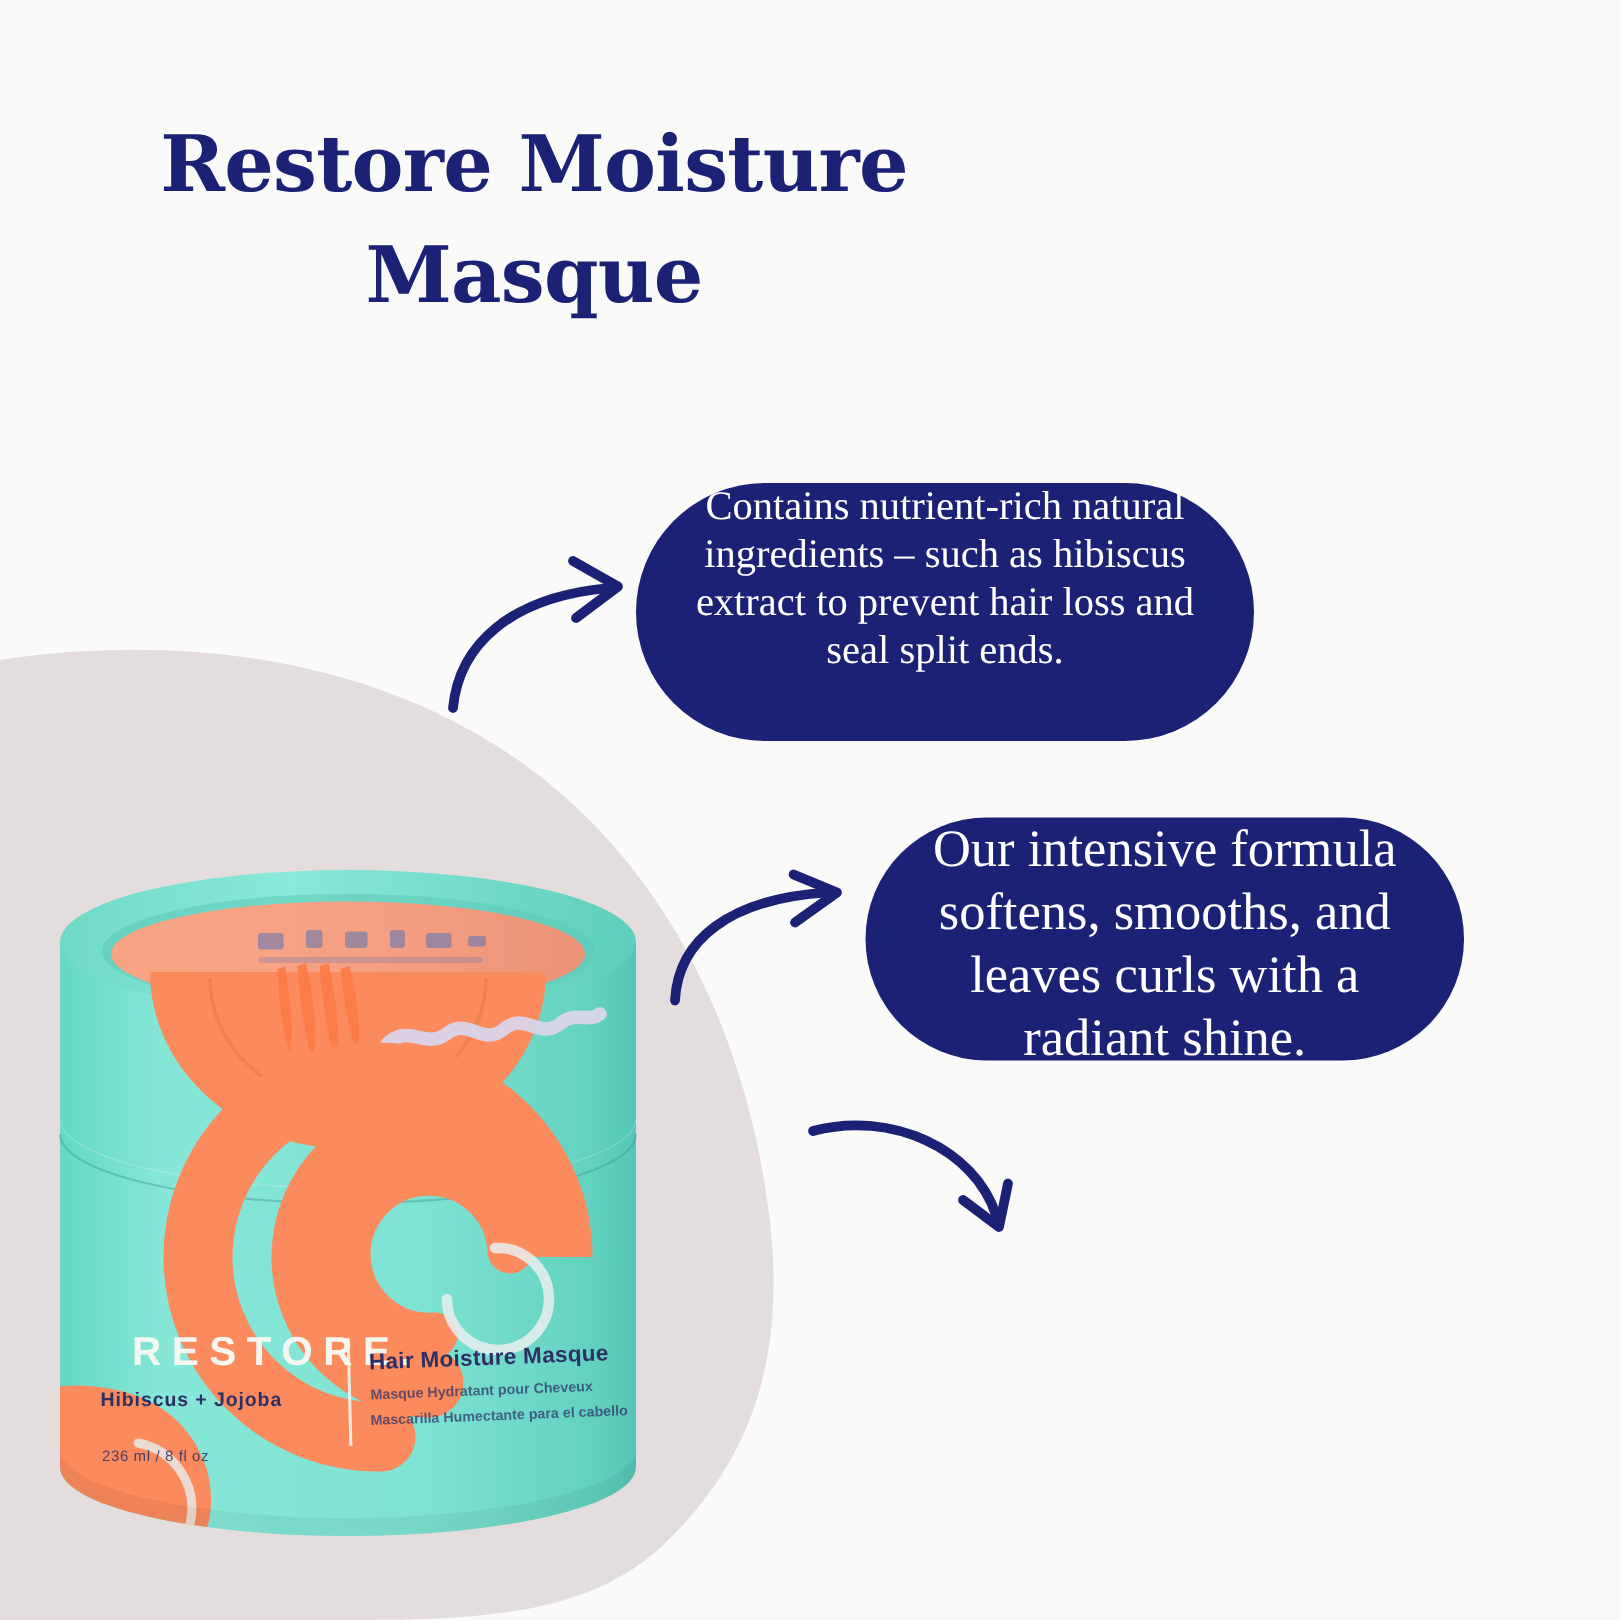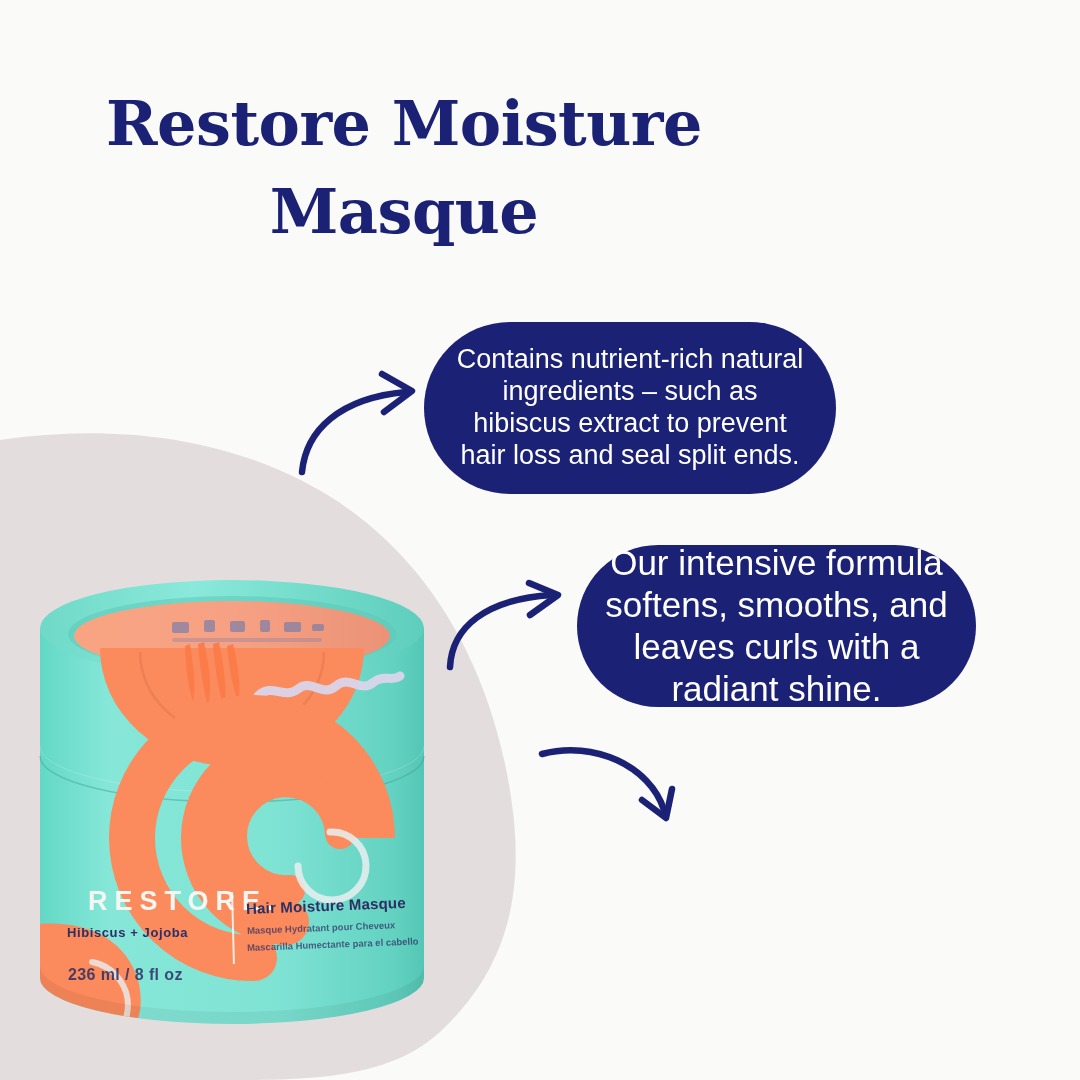--- a/index.html
+++ b/index.html
@@ -29,37 +29,35 @@
   
   .headline {
     position: absolute;
     left: 0;
     top: 38px;
     width: 712px;
     text-align: center;
     color: #1b2174;
     font-family: "DejaVu Serif", "Liberation Serif", serif;
     font-weight: 700;
-    font-size: 62px;
+    font-size: 52px;
     line-height: 1.42;
     letter-spacing: -0.5px;
-    margin-left: 48px;
   }
   .headline-line { display: block; }
 
   
   .bubble {
     position: absolute;
     background: #1b2174;
     color: #ffffff;
     display: flex;
-    align-items: center;
     justify-content: center;
     text-align: center;
-    font-family: Liberation Sans, sans-serif;
+    font-family: Liberation Serif, serif;
     font-weight: 400;
     box-sizing: border-box;
   }
   .bubble span {
     display: block;
     width: 100%;
   }
   #bubble-1 {
     left: 424px;  top: 322px;
     width: 412px; height: 172px;
@@ -121,22 +119,22 @@
   }
   #pk-hibiscus {
     left: 67px; top: 925px;
     font-size: 13px;
     font-weight: 700;
     letter-spacing: 0.6px;
     color: #2e2f63;
   }
   #pk-volume {
     left: 68px; top: 966px;
-    font-size: 16px;
-    font-weight: 700;
+    font-size: 10px;
+    font-weight: 400;
     letter-spacing: 0.4px;
     color: #2e2f63;
     opacity: .85;
     text-align: right;
   }
   #pk-hmm {
     left: 246px; top: 900px;
     font-size: 15px;
     font-weight: 700;
     letter-spacing: 0.2px;

